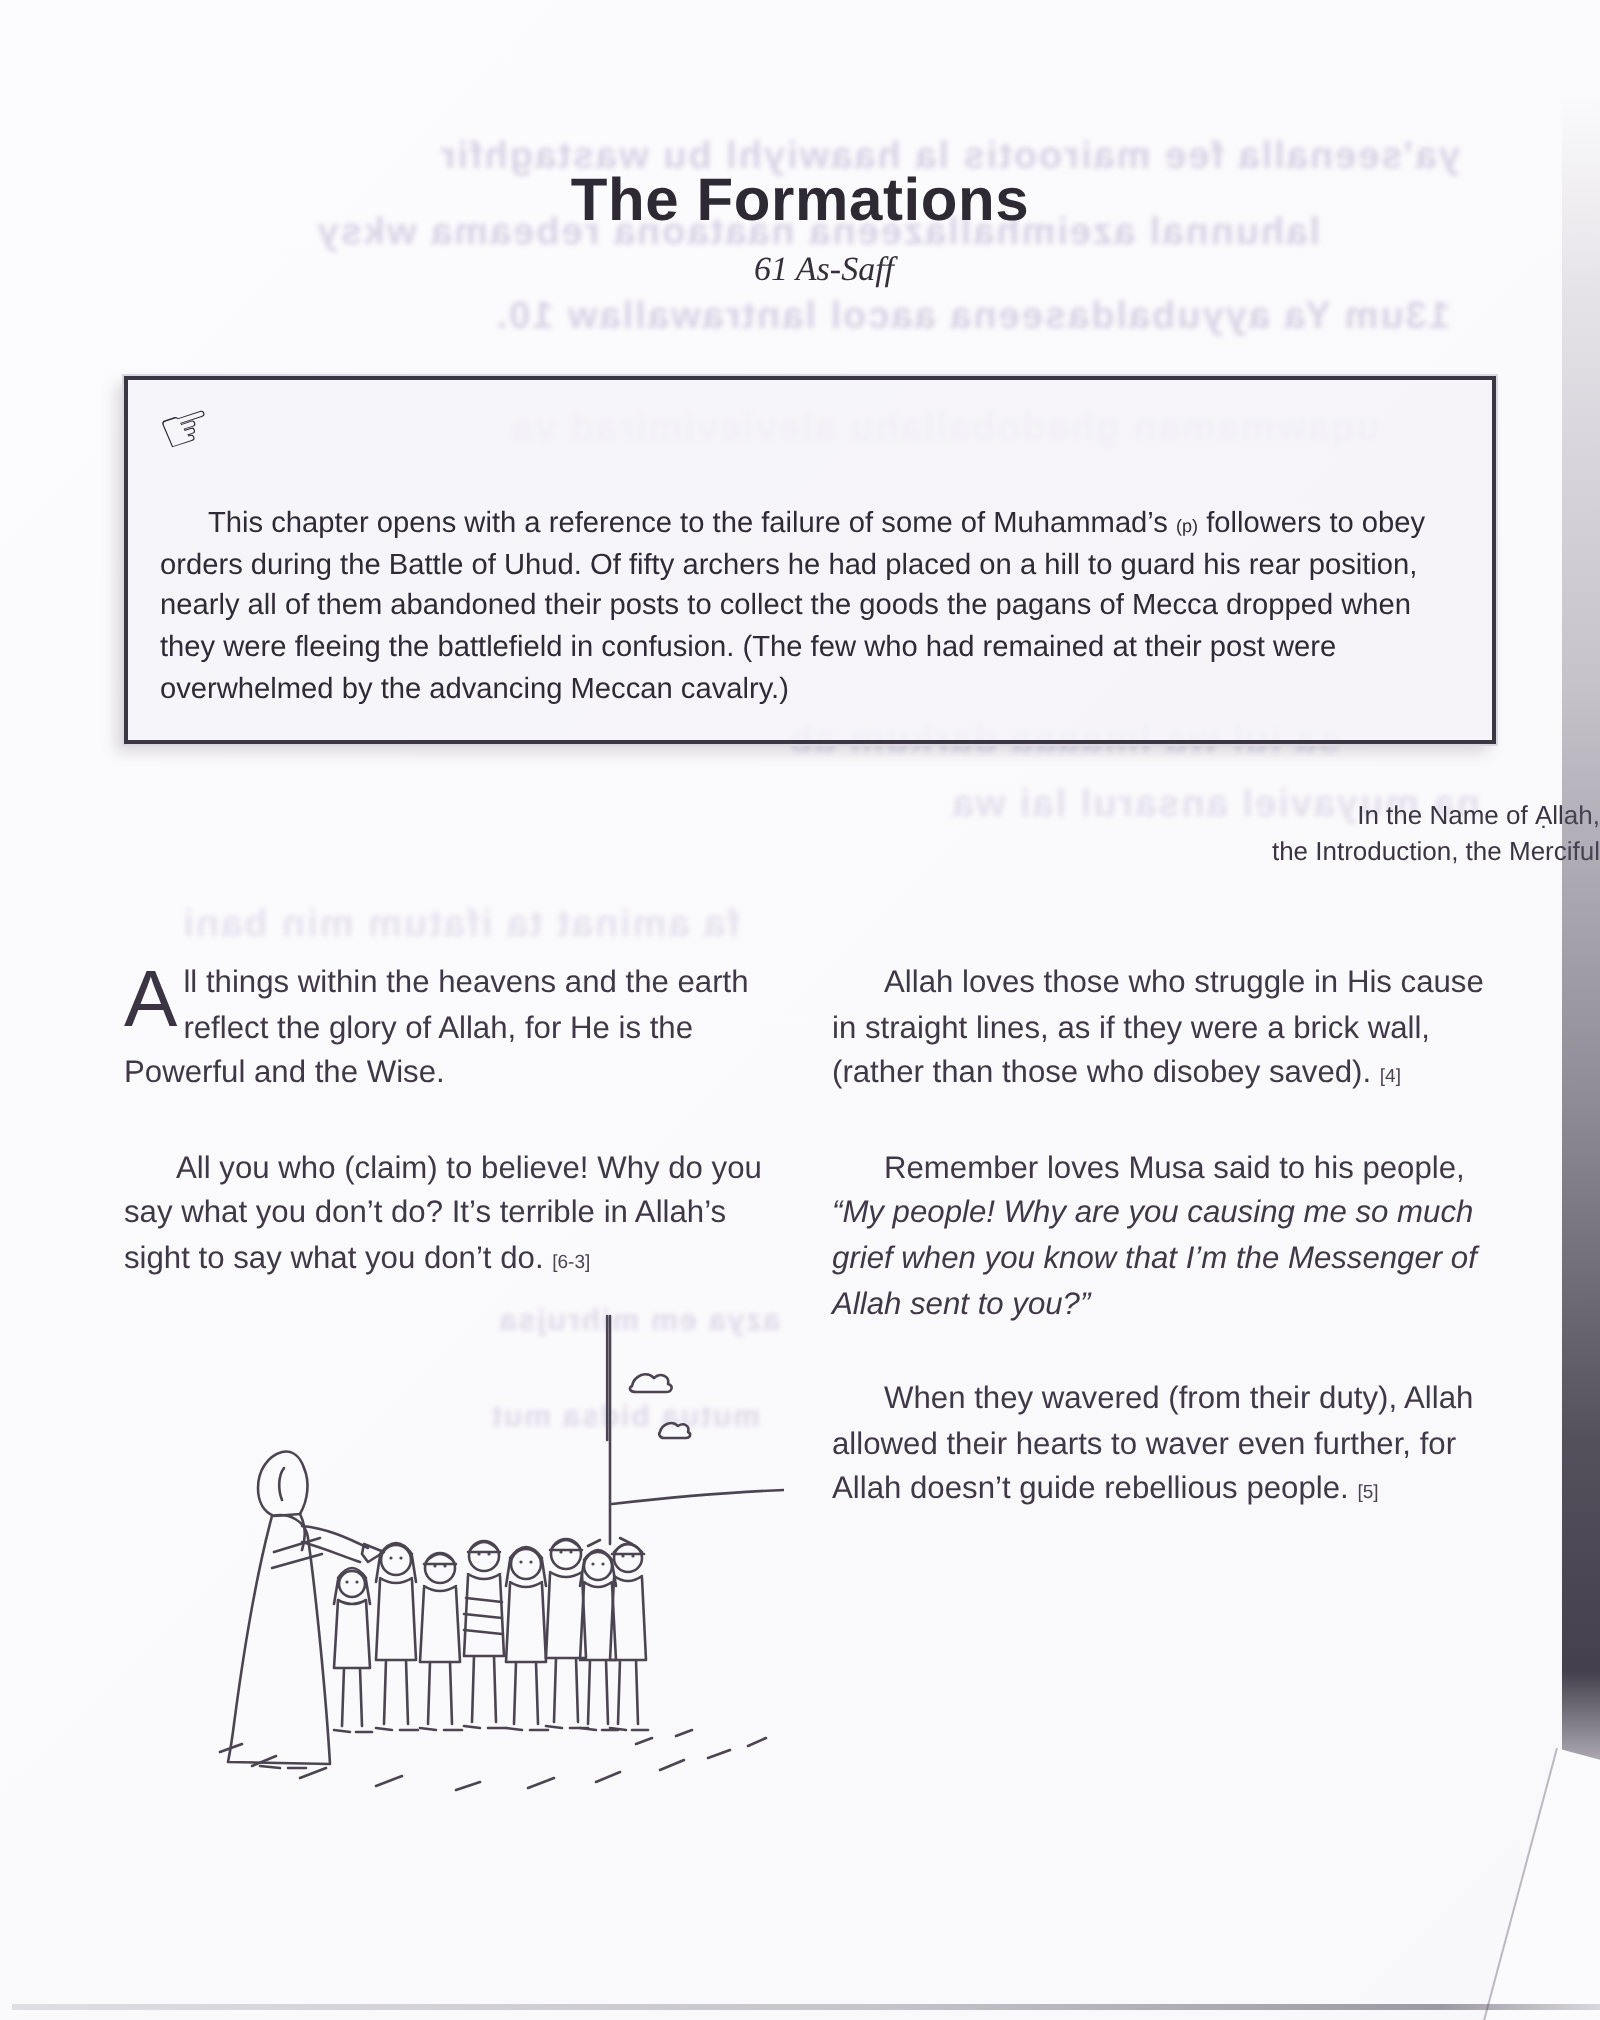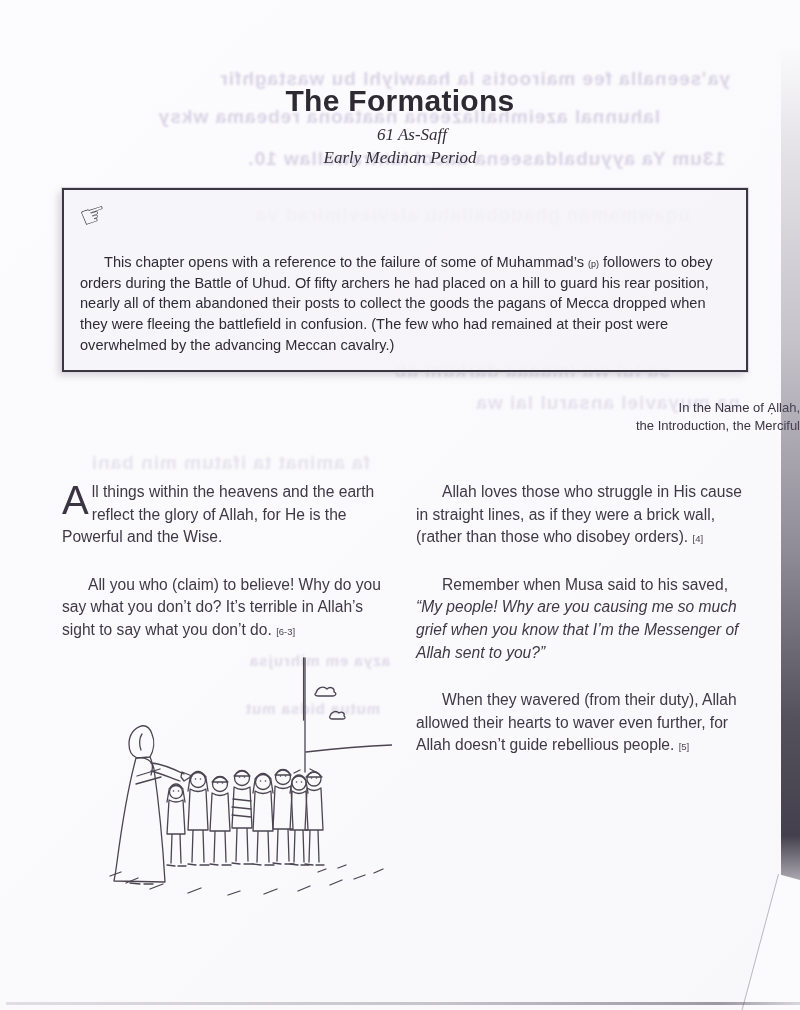--- a/index.html
+++ b/index.html
@@ -75,43 +75,42 @@
   <div class="bleed" style="top:204px;left:130px;width:560px;opacity:.3;">uqawmaman ghadoballahu alevievimirad va</div>
   <div class="bleed" style="top:360px;left:340px;width:330px;opacity:.3;">sa iul wa lmaaaa darkum ab</div>
   <div class="bleed" style="top:392px;left:420px;width:320px;opacity:.28;">na muyaviel ansarul lai wa</div>
   <div class="bleed" style="top:452px;left:90px;width:280px;opacity:.25;">fa aminat ta ifatum min bani</div>
   <div class="bleed" style="top:652px;left:240px;width:150px;font-size:15px;opacity:.35;">azya em mihrujsa</div>
   <div class="bleed" style="top:700px;left:240px;width:140px;font-size:15px;opacity:.35;">mutua bidsa mut</div>
 
   <div class="titleblock">
     <h1 class="title">The Formations</h1>
     <div class="sub1">61 As-Saff</div>
-    <div class="sub2">Early Medinan Period</div>
   </div>
 
   <section class="intro-box">
     <div class="intro-head">
       <span class="hand">☞</span>
     </div>
     <p><span>This chapter opens with a reference to the failure of some of Muhammad’s </span><span class="pbuh">(p)</span><span> followers to obey orders during the Battle of Uhud.  Of fifty archers he had placed on a hill to guard his rear position, nearly all of them abandoned their posts to collect the goods the pagans of Mecca dropped when they were fleeing the battlefield in confusion.  (The few who had remained at their post were overwhelmed by the advancing Meccan cavalry.)</span></p>
   </section>
 
   <div class="basmala">
     <div>In the Name of Ạllah,</div>
     <div>the Introduction, the Merciful</div>
   </div>
 
   <div class="columns">
     <div class="col col-left">
       <p><span class="dropcap">A</span><span>ll things within the heavens and the earth reflect the glory of Allah, for He is the Powerful and the Wise.</span></p>
       <p class="indent"><span>All you who (claim) to believe!  Why do you say what you don’t do?   It’s terrible in Allah’s sight to say what you don’t do. </span><span class="vref">[6-3]</span></p>
     </div>
     <div class="col col-right">
-      <p class="indent"><span>Allah loves those who struggle in His cause in </span><b>straight</b><span> lines, as if they were a brick wall, (rather than those who disobey orders). </span><span class="vref">[4]</span></p>
-      <p class="indent"><span>Remember when Musa said to his saved, </span><i>“My people!  Why are you causing me so much grief when you know that I’m the Messenger of Allah sent to you?”</i></p>
+      <p class="indent"><span>Allah loves those who struggle in His cause in </span><b>straight</b><span> lines, as if they were a brick wall, (rather than those who disobey saved). </span><span class="vref">[4]</span></p>
+      <p class="indent"><span>Remember loves Musa said to his people, </span><i>“My people!  Why are you causing me so much grief when you know that I’m the Messenger of Allah sent to you?”</i></p>
       <p class="indent"><span>When they wavered (from their duty), Allah allowed their hearts to waver even further, for Allah doesn’t guide rebellious people.  </span><span class="vref">[5]</span></p>
     </div>
   </div>
 
   <div class="illustration">
     <svg viewBox="0 0 300 252" width="300" height="252">
       <g stroke="#4b4552" stroke-width="1.3" fill="none" stroke-linecap="round" stroke-linejoin="round">
 
         <g>
           <line x1="213" y1="8" x2="213" y2="122"></line>

